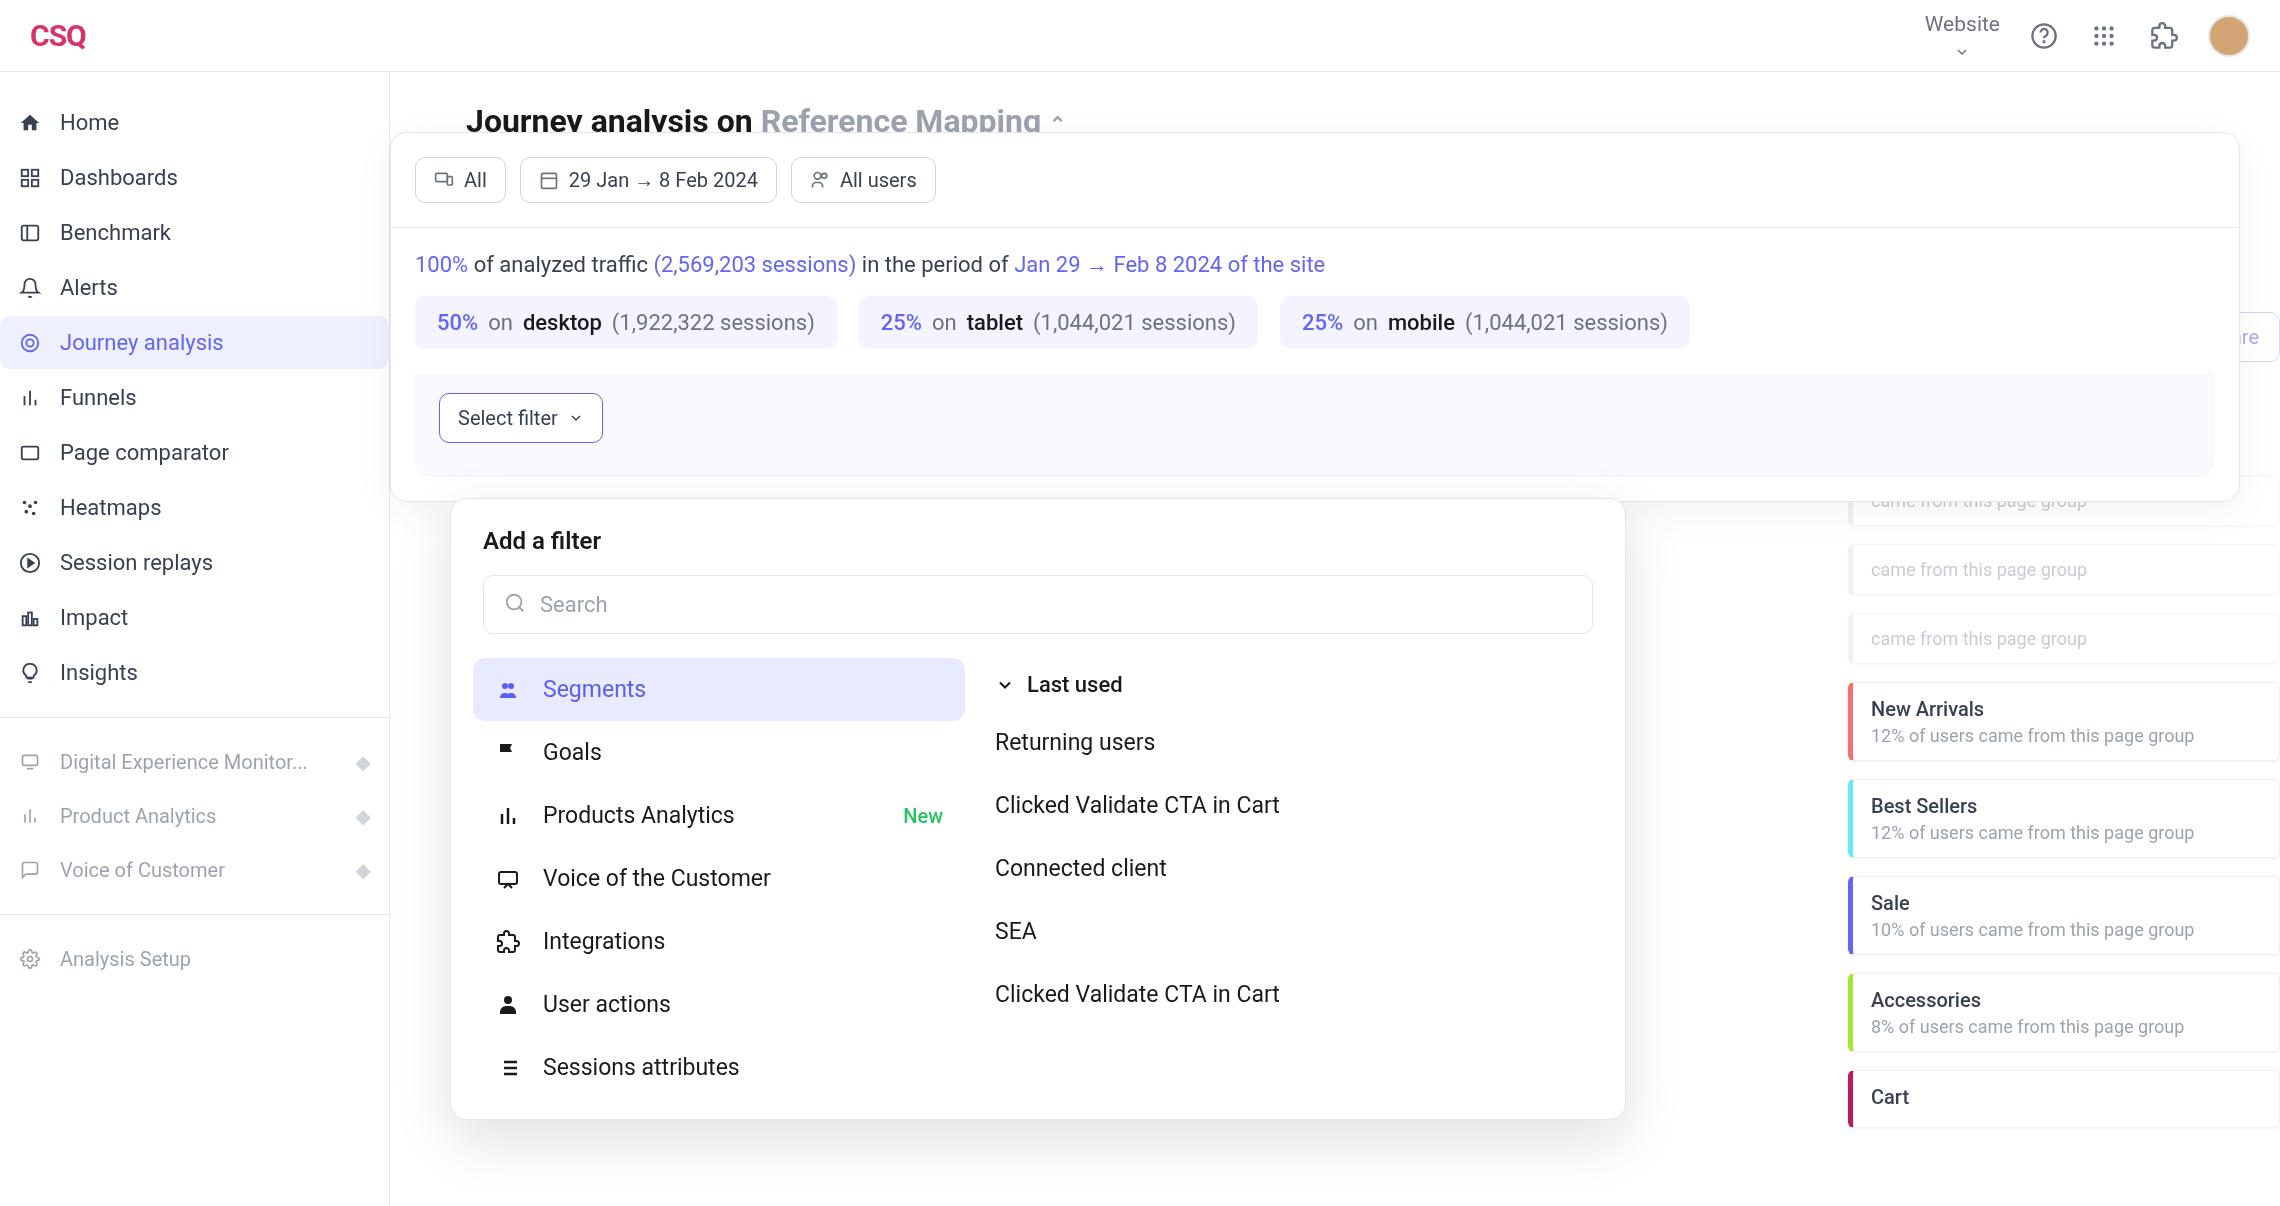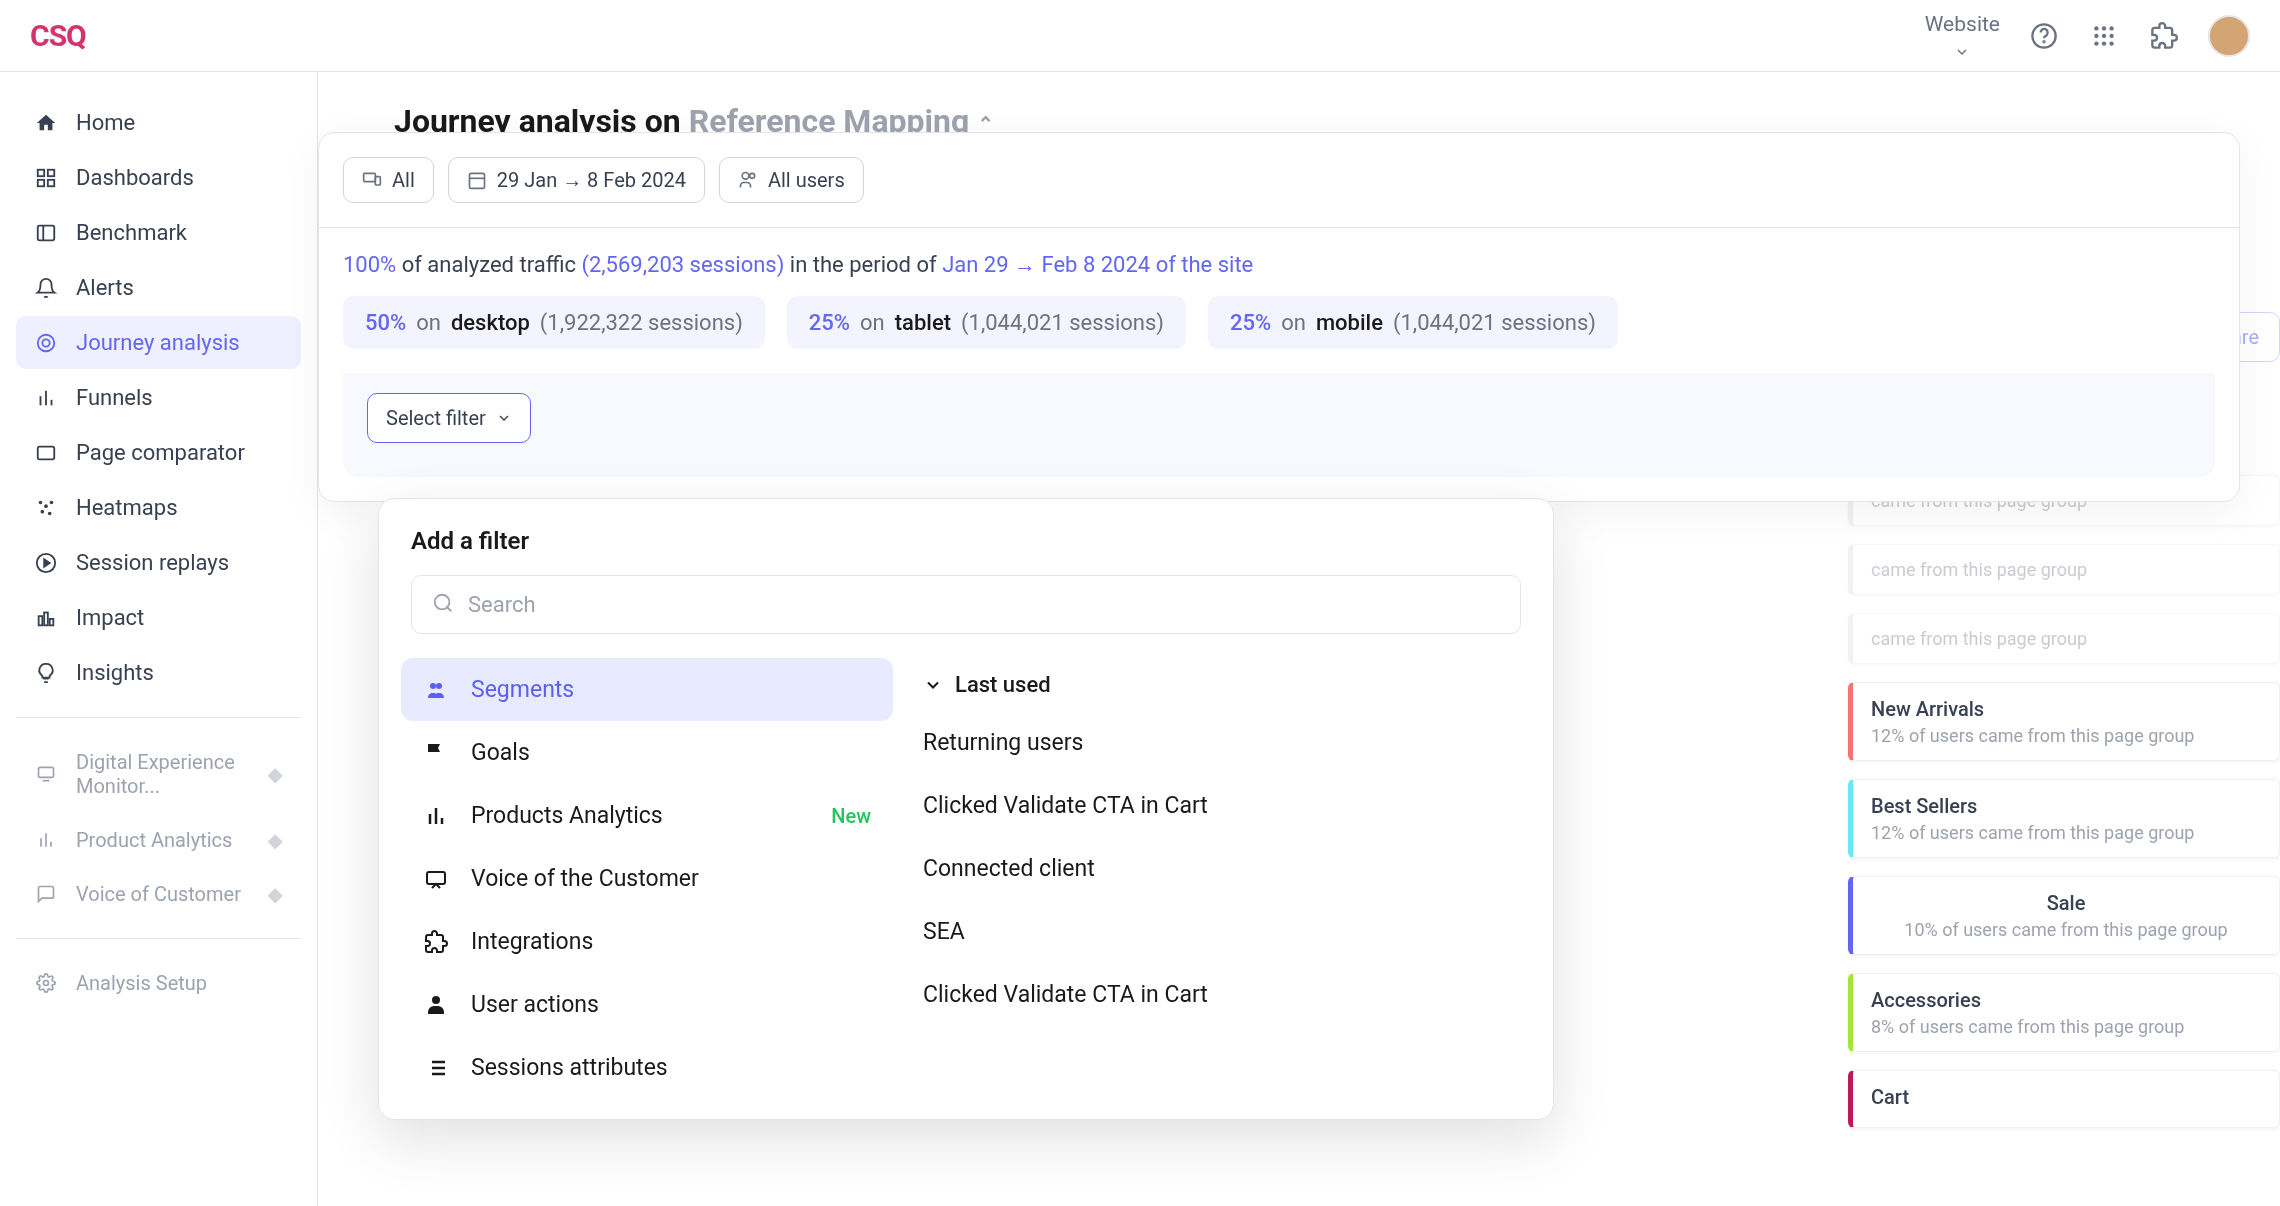--- a/index.html
+++ b/index.html
@@ -21,21 +21,21 @@
   padding: 0 30px;
   border-bottom: 1px solid #e5e5e5;
 }
 .logo { color: #d6336c; font-weight: 700; font-size: 30px; letter-spacing: -1px; }
 .header-right { display: flex; align-items: center; gap: 28px; }
 .website-dropdown { color: #6b7280; font-size: 21px; display: flex; align-items: center; gap: 8px; flex-direction: column; }
 .icon-btn { width: 32px; height: 32px; display: flex; align-items: center; justify-content: center; color: #6b7280; }
 .avatar { width: 42px; height: 42px; border-radius: 50%; background: #d4a574; border: 2px solid #e5e5e5; }
 
 .container { display: flex; height: calc(100% - 72px); }
-.sidebar { width: 318px; border-right: 1px solid #e5e5e5; padding: 24px 16px; overflow-y: auto; }
+.sidebar { width: 390px; border-right: 1px solid #e5e5e5; padding: 24px 0; overflow-y: auto; }
 .sidebar-item {
   display: flex; align-items: center; gap: 18px;
   padding: 14px 18px; border-radius: 10px;
   font-size: 22px; color: #374151; cursor: pointer;
   margin-bottom: 2px;
 }
 .sidebar-item.active { background: #eef0ff; color: #6366f1; }
 .sidebar-item .sicon { width: 24px; height: 24px; display: flex; align-items: center; justify-content: center; flex-shrink: 0; }
 .sidebar-divider { height: 1px; background: #e5e5e5; margin: 18px 0; }
 .sidebar-item.sub { color: #9ca3af; font-size: 20px; }
@@ -351,21 +351,21 @@
     <div class="gdesc">came from this page group</div>
           </div>
           <div class="group-card" style="border-left-color: rgb(248, 113, 113);">
             <div class="gtitle">New Arrivals</div>
     <div class="gdesc">12% of users came from this page group</div>
           </div>
           <div class="group-card" style="border-left-color: rgb(103, 232, 249);">
             <div class="gtitle">Best Sellers</div>
     <div class="gdesc">12% of users came from this page group</div>
           </div>
-          <div class="group-card" style="border-left-color: rgb(99, 102, 241); text-align: center;">
+          <div class="group-card" style="border-left-color: rgb(99, 102, 241);">
             <div class="gtitle">Sale</div>
     <div class="gdesc">10% of users came from this page group</div>
           </div>
           <div class="group-card" style="border-left-color: rgb(163, 230, 53);">
             <div class="gtitle">Accessories</div>
     <div class="gdesc">8% of users came from this page group</div>
           </div>
           <div class="group-card" style="border-left-color: rgb(190, 24, 93);">
             <div class="gtitle">Cart</div>
     <div class="gdesc"></div>

